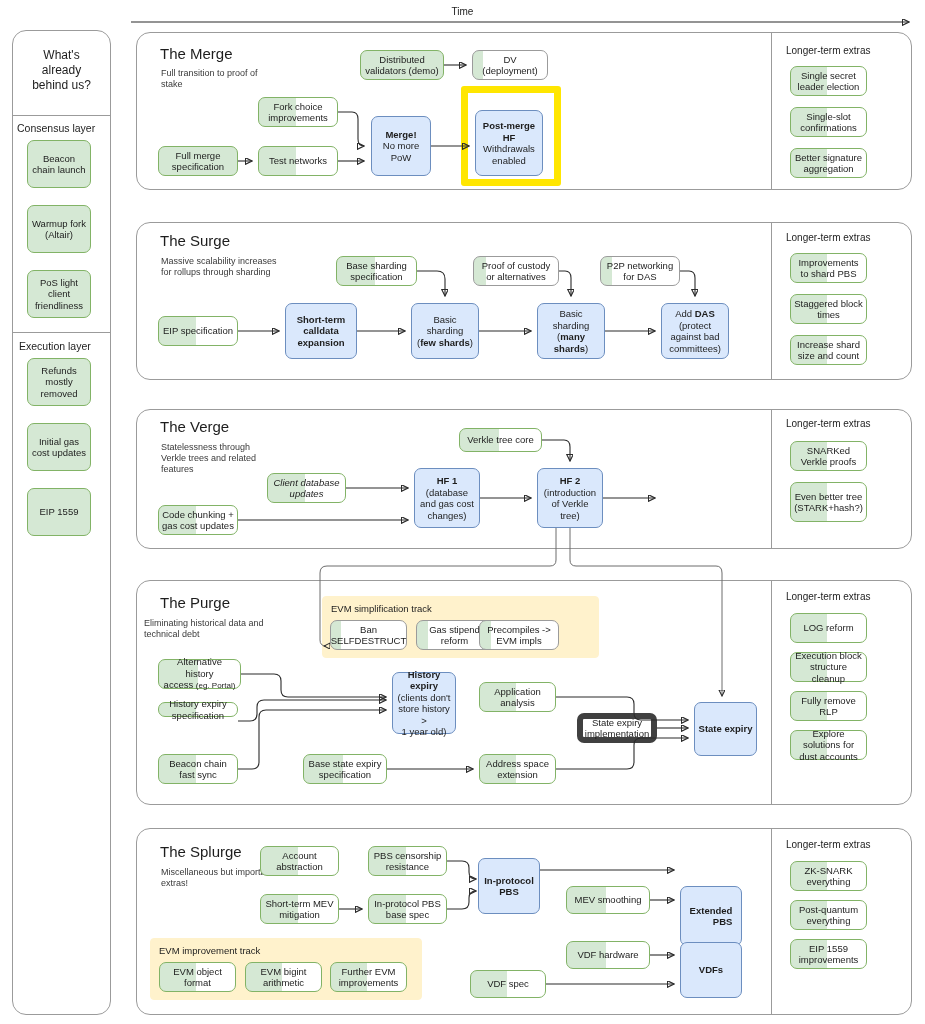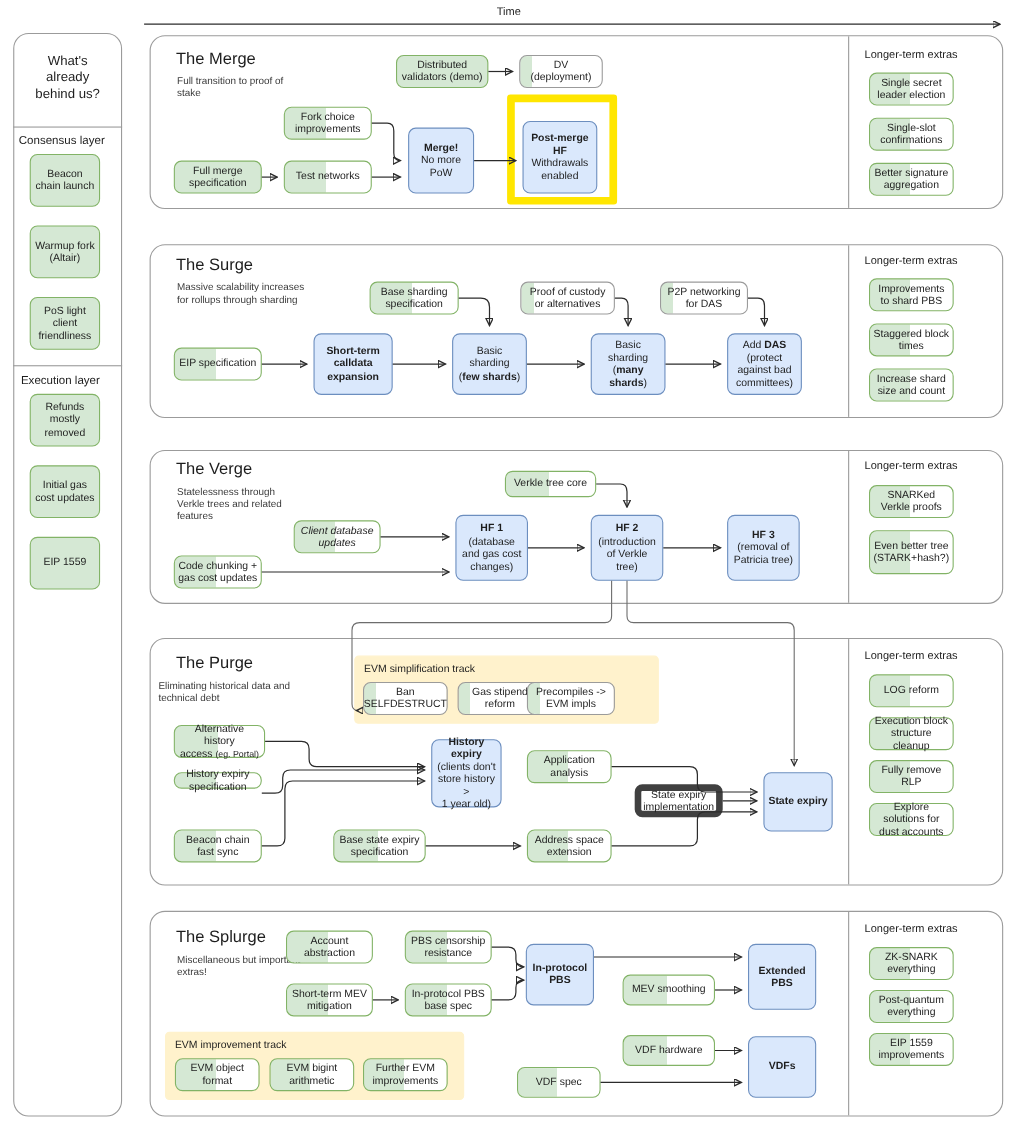--- a/index.html
+++ b/index.html
@@ -135,23 +135,20 @@
 
   <div class="node n-green" style="left:459px;top:428px;width:83px;height:24px;">Verkle tree core</div>
   <div class="node n-green" style="left:267px;top:473px;width:79px;height:30px;font-style:italic;">Client database updates</div>
   <div class="node n-green" style="left:158px;top:505px;width:80px;height:30px;">Code chunking + gas cost updates</div>
   <div class="node n-blue" style="left:414px;top:468px;width:66px;height:60px;">
      <span><b>HF 1</b><br>(database<br>and gas cost<br>changes)</span>
     </div>
   <div class="node n-blue" style="left:537px;top:468px;width:66px;height:60px;">
      <span><b>HF 2</b><br>(introduction<br>of Verkle<br>tree)</span>
     </div>
-  <div class="node n-blue" style="left:661px;top:468px;width:66px;height:60px;">
-     <span><b>HF 3</b><br>(removal of<br>Patricia tree)</span>
-    </div>
 
   <div class="extras-title" style="left:786px;top:418px;">Longer-term extras</div>
   <div class="node n-green" style="left:790px;top:441px;width:77px;height:30px;">SNARKed Verkle proofs</div>
   <div class="node n-green" style="left:790px;top:482px;width:77px;height:40px;">Even better tree (STARK+hash?)</div>
 
   <div class="panel" style="left:136px;top:580px;width:776px;height:225px;"></div>
   <div class="divider-v" style="left:771px;top:581px;height:223px;"></div>
   <div class="sec-title" style="left:160px;top:594px;">The Purge</div>
   <div class="sec-sub" style="left:144px;top:618px;width:120px;">Eliminating historical data and technical debt</div>
 
@@ -189,21 +186,21 @@
   <div class="sec-sub" style="left:161px;top:867px;width:122px;">Miscellaneous but important extras!</div>
 
   <div class="node n-green" style="left:260px;top:846px;width:79px;height:30px;">Account abstraction</div>
   <div class="node n-green" style="left:368px;top:846px;width:79px;height:30px;">PBS censorship resistance</div>
   <div class="node n-green" style="left:260px;top:894px;width:79px;height:30px;">Short-term MEV mitigation</div>
   <div class="node n-green" style="left:368px;top:894px;width:79px;height:30px;">In-protocol PBS base spec</div>
   <div class="node n-blue" style="left:478px;top:858px;width:62px;height:56px;">
      <span><b>In-protocol<br>PBS</b></span>
     </div>
   <div class="node n-green" style="left:566px;top:886px;width:84px;height:28px;">MEV smoothing</div>
-  <div class="node n-blue" style="left:680px;top:858px;width:62px;height:60px;">
+  <div class="node n-blue" style="left:680px;top:886px;width:62px;height:60px;text-align:right;">
      <span><b>Extended<br>PBS</b></span>
     </div>
 
   <div class="track" style="left:150px;top:938px;width:272px;height:62px;"></div>
   <div class="track-label" style="left:159px;top:945px;">EVM improvement track</div>
   <div class="node n-green" style="left:159px;top:962px;width:77px;height:30px;">EVM object format</div>
   <div class="node n-green" style="left:245px;top:962px;width:77px;height:30px;">EVM bigint arithmetic</div>
   <div class="node n-green" style="left:330px;top:962px;width:77px;height:30px;">Further EVM improvements</div>
 
   <div class="node n-green" style="left:566px;top:941px;width:84px;height:28px;">VDF hardware</div>

